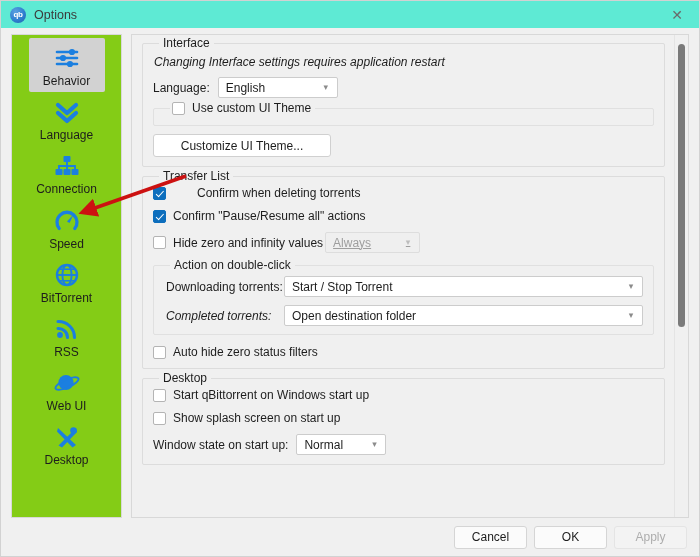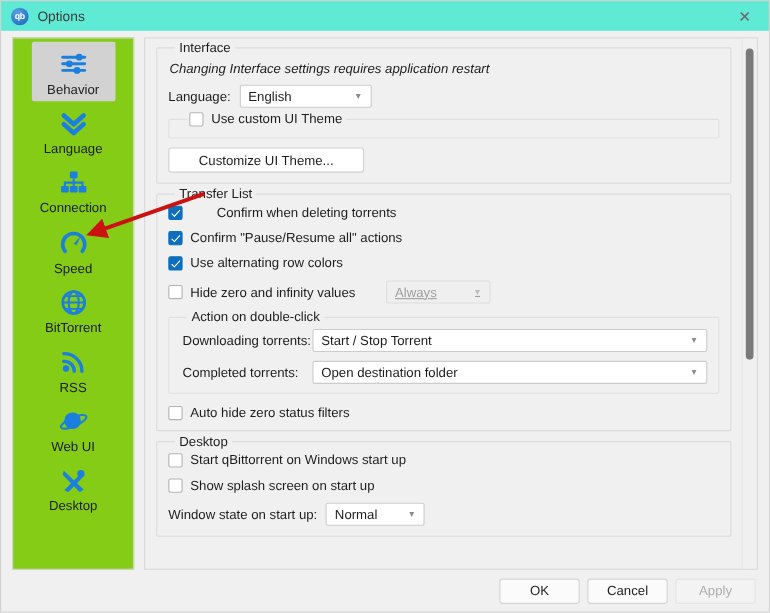--- a/index.html
+++ b/index.html
@@ -486,47 +486,43 @@
           <div class="check-row" style="margin-top:3px;gap:24px;">
             <span class="cbox checked"></span>
             <span class="cb-label">Confirm when deleting torrents</span>
           </div>
 
           <div class="check-row">
             <span class="cbox checked"></span>
             <span class="cb-label">Confirm "Pause/Resume all" actions</span>
           </div>
 
-          <div class="check-row">
-            <span class="cbox checked"></span>
-            <span class="cb-label">Use alternating row colors</span>
-          </div>
 
           <div class="check-row">
             <span class="cbox"></span>
             <span class="cb-label">Hide zero and infinity values</span>
-            <span class="combo disabled" style="width:95px; margin-left:28px;text-decoration:underline;">
+            <span class="combo disabled" style="width:95px; margin-left:2px;text-decoration:underline;">
               <span class="combo-value">Always</span>
               <span class="chev">▾</span>
             </span>
           </div>
 
           <div class="group inner" style="margin-top:12px;">
             <div class="group-title">Action on double-click</div>
 
             <div class="row" style="margin-top:2px;">
               <div class="row-label" style="width:112px;">Downloading torrents:</div>
               <div class="combo" style="flex:1 1 auto; margin-left:6px;">
                 <div class="combo-value">Start / Stop Torrent</div>
                 <div class="chev">▾</div>
               </div>
             </div>
 
             <div class="row" style="margin-bottom:0;">
-              <div class="row-label" style="width:112px;">Completed torrents:</div>
+              <div class="row-label" style="width:112px;font-style:italic;">Completed torrents:</div>
               <div class="combo" style="flex:1 1 auto; margin-left:6px;">
                 <div class="combo-value">Open destination folder</div>
                 <div class="chev">▾</div>
               </div>
             </div>
           </div>
 
           <div class="check-row" style="margin-top:10px;">
             <span class="cbox"></span>
             <span class="cb-label">Auto hide zero status filters</span>
@@ -557,22 +553,22 @@
 
       </div>
 
       <div class="scrollbar">
         <div class="scroll-thumb"></div>
       </div>
     </div>
   </div>
 
   <div class="footer">
+    <div class="dlg-btn">Cancel</div>
     <div class="dlg-btn">OK</div>
-    <div class="dlg-btn">Cancel</div>
     <div class="dlg-btn disabled">Apply</div>
   </div>
 </div>
 
 <svg class="annotation" viewBox="0 0 700 557">
   <defs>
     <marker id="arrowhead" markerWidth="5.2" markerHeight="5.2" refX="1.2" refY="2.6" orient="auto">
       <polygon points="0,0 5.2,2.6 0,5.2" fill="#cc1111"></polygon>
     </marker>
   </defs>

